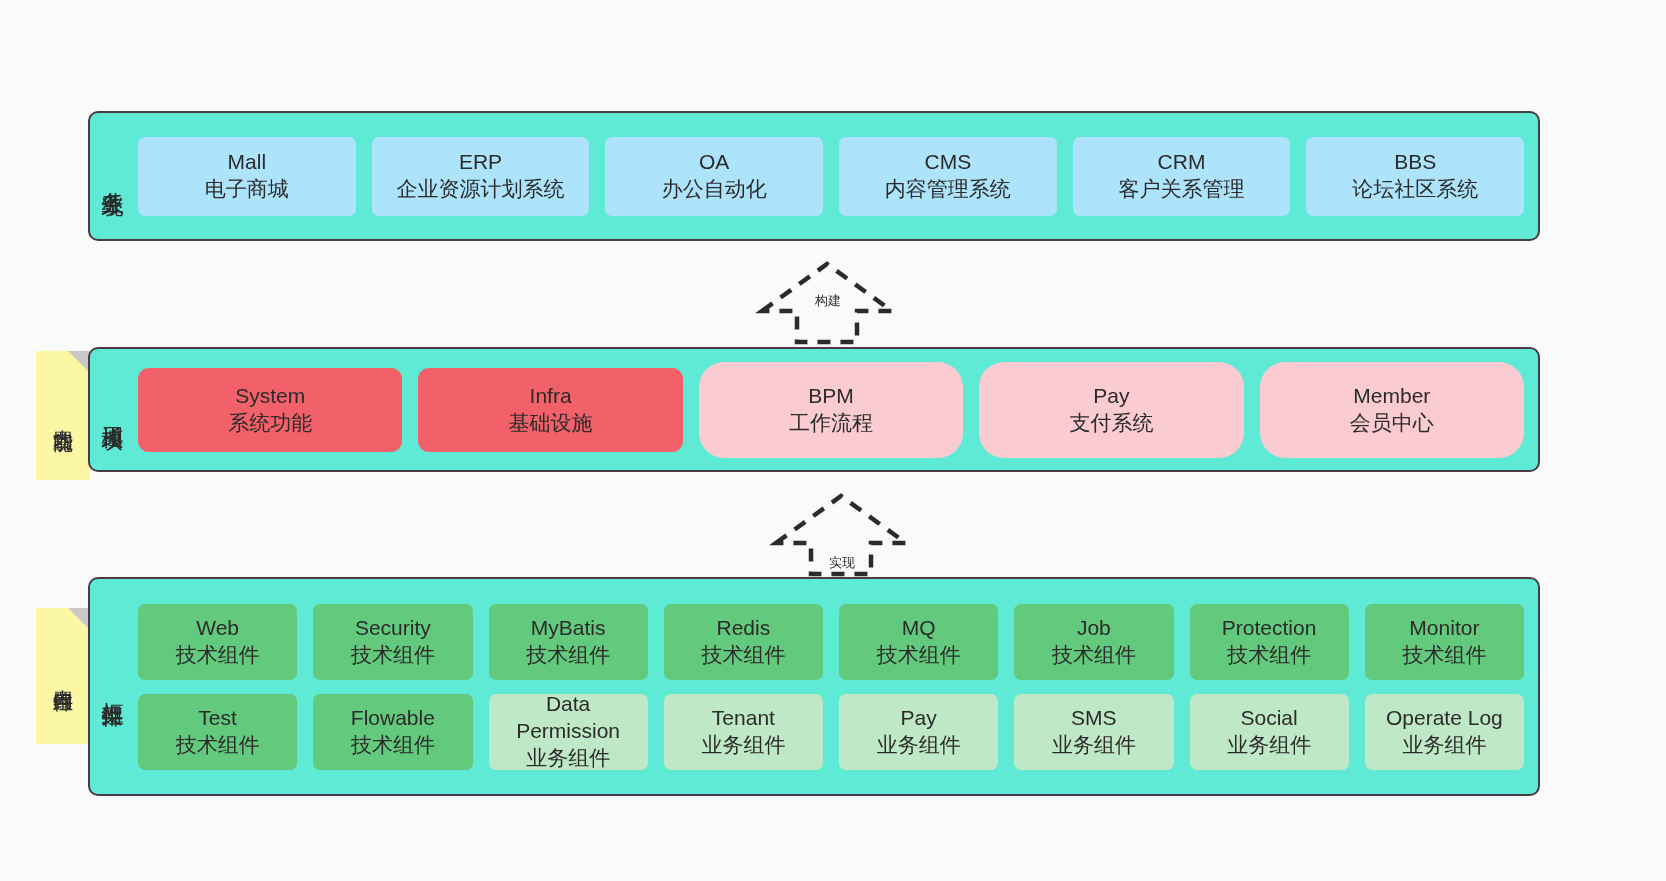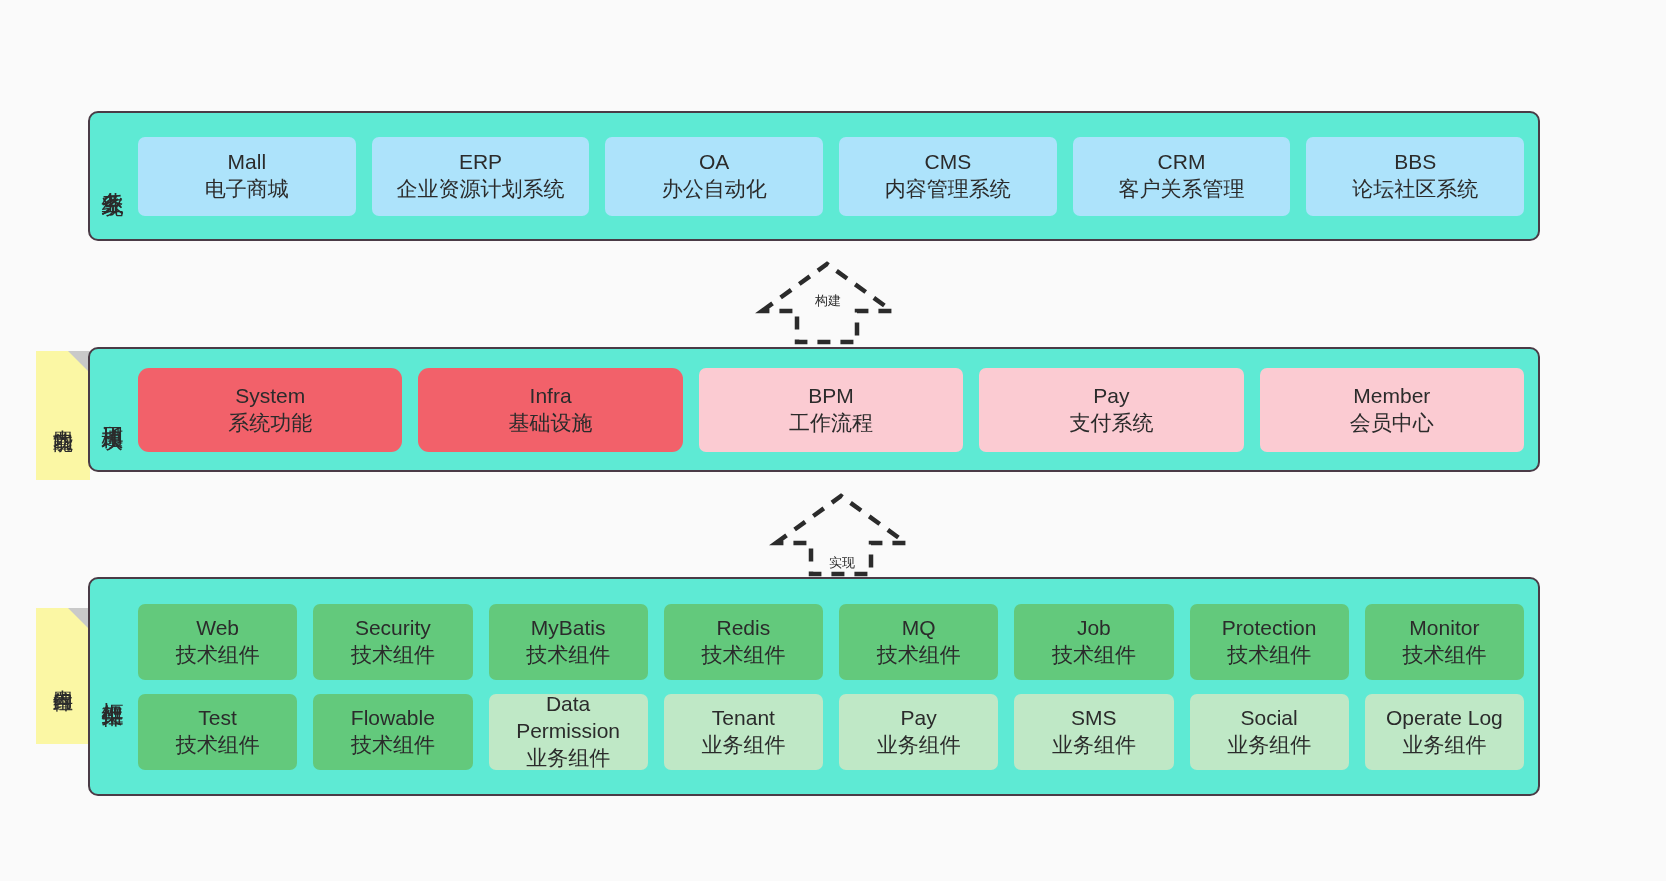--- a/index.html
+++ b/index.html
@@ -85,21 +85,21 @@
     line-height: 1.28;
     color: #2b2b2b;
     box-sizing: border-box;
     padding: 6px 4px;
   }
   .card .card-en { display: block; }
   .card .card-cn { display: block; }
 
   .card.biz      { background: #ade3fb; height: 79px; }
   .card.mod-core { background: #f2616a; height: 84px; border-radius: 11px; }
-  .card.mod-soft { background: #fbcbd2; height: 84px; }
+  .card.mod-soft { background: #fbcbd2; height: 96px; border-radius: 25px; }
   .card.tech     { background: #63c97c; height: 76px; }
   .card.biz-comp { background: #bfe8c6; height: 76px; }
 
   
   .note {
     position: absolute;
     width: 54px;
     background: #fbf7a4;
     font-size: 20px;
     line-height: 1.25;

